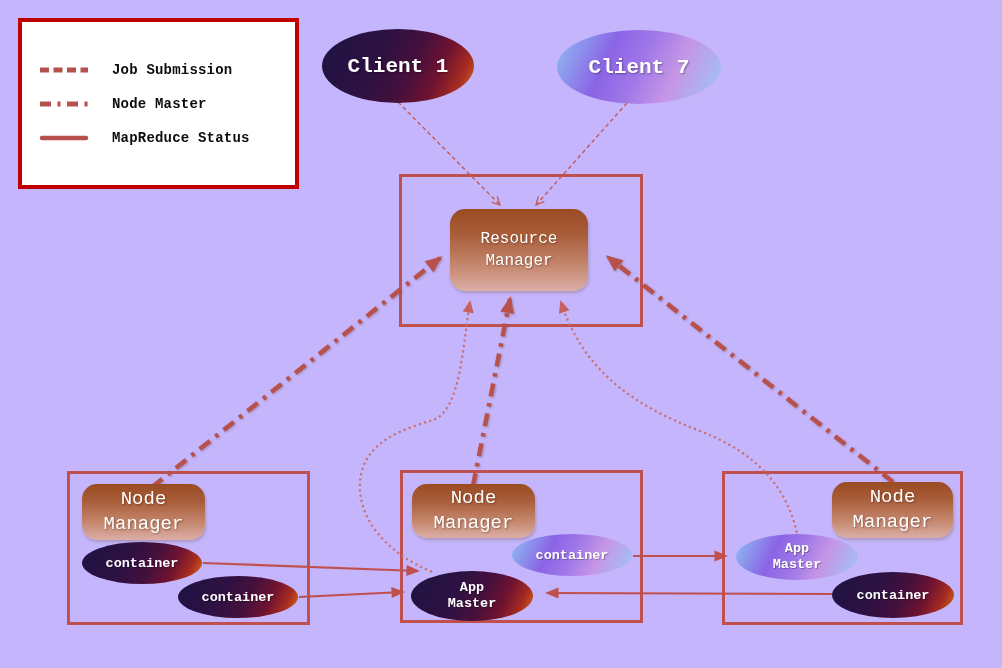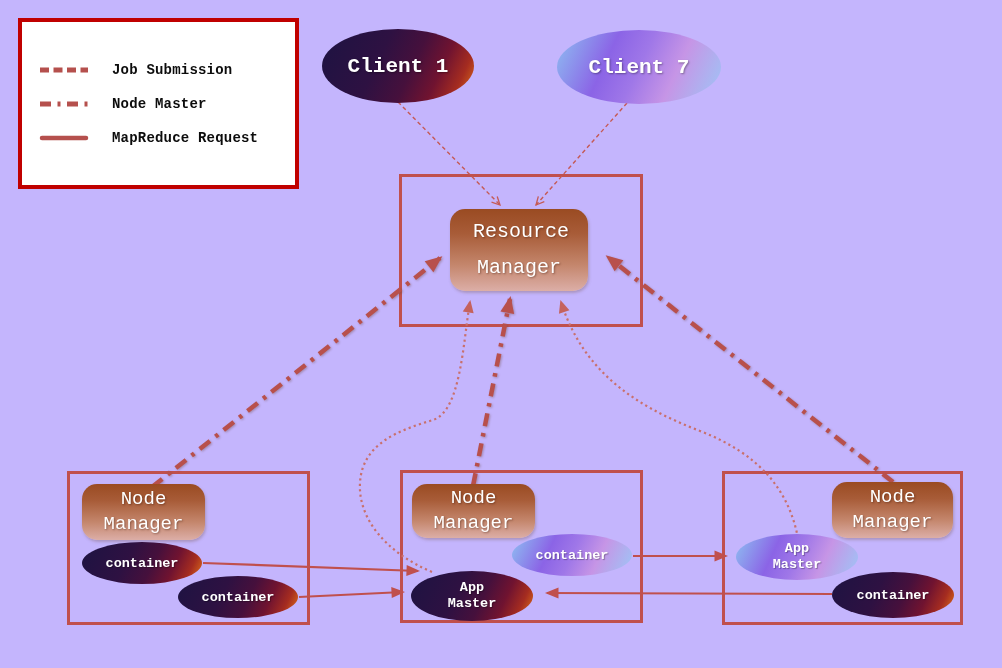--- a/index.html
+++ b/index.html
@@ -13,21 +13,21 @@
               display:flex;flex-direction:column;justify-content:center;gap:14px;padding:6px 0 6px 17px;}
   .legend-row{display:flex;align-items:center;height:20px;}
   .legend-row svg{flex:0 0 auto;}
   .legend-label{margin-left:23px;font-size:14px;font-weight:bold;color:#0c0c0c;letter-spacing:.2px;}
 
   
   .grad-rect{position:absolute;border-radius:15px;z-index:3;
              background:linear-gradient(180deg,#9a4b22 0%,#a85c38 30%,#c4866c 68%,#dcaea7 100%);
              color:#fff;display:flex;align-items:center;justify-content:center;text-align:center;
              text-shadow:1px 1px 2px rgba(60,25,10,.45);box-shadow:1px 2px 3px rgba(120,90,80,.35);}
-  .grad-rect .t{width:92px;font-size:20px;line-height:36px;}
+  .grad-rect .t{width:92px;font-size:16px;line-height:22px;}
 
   
   .ell{position:absolute;border-radius:50%;z-index:3;color:#fff;
        display:flex;align-items:center;justify-content:center;text-align:center;font-weight:bold;}
   .ell-dark{background:linear-gradient(115deg,#1d1342 0%,#2e1142 38%,#46103c 58%,#701330 74%,#a52c20 87%,#e67c17 100%);}
   .ell-light{background:linear-gradient(115deg,#8ec1f2 0%,#8b64e6 32%,#9f77e8 50%,#c695e6 70%,#9cc7f7 100%);}
   .ell-client{font-size:21px;text-shadow:1px 1px 2px rgba(0,0,0,.35);}
   .ell-small{font-size:13.5px;text-shadow:1px 1px 1px rgba(0,0,0,.3);}
   .ell-small .t{width:76px;line-height:16px;}
 
@@ -50,21 +50,21 @@
     <div class="legend-row">
       <svg width="50" height="10">
         <line x1="1" y1="5" x2="49" y2="5" stroke="#b5504d" stroke-width="5" stroke-dasharray="11 6.5 3 6.5"></line>
       </svg>
       <span class="legend-label">Node Master</span>
     </div>
     <div class="legend-row">
       <svg width="50" height="10">
         <line x1="3" y1="5" x2="47" y2="5" stroke="#b5504d" stroke-width="4.5" stroke-linecap="round"></line>
       </svg>
-      <span class="legend-label">MapReduce Request</span>
+      <span class="legend-label">MapReduce Status</span>
     </div>
   </div>
 
   <svg id="wires" width="1002" height="668">
     <defs>
       <marker id="tri-thick" markerUnits="userSpaceOnUse" markerWidth="20" markerHeight="18" refX="15" refY="8" orient="auto">
         <path d="M1,1 L18,8 L1,15 Z" fill="#b8504c"></path>
       </marker>
       <marker id="tri-med" markerUnits="userSpaceOnUse" markerWidth="16" markerHeight="14" refX="12" refY="6" orient="auto">
         <path d="M0.5,0.5 L14,6 L0.5,11.5 Z" fill="#c0504d"></path>

